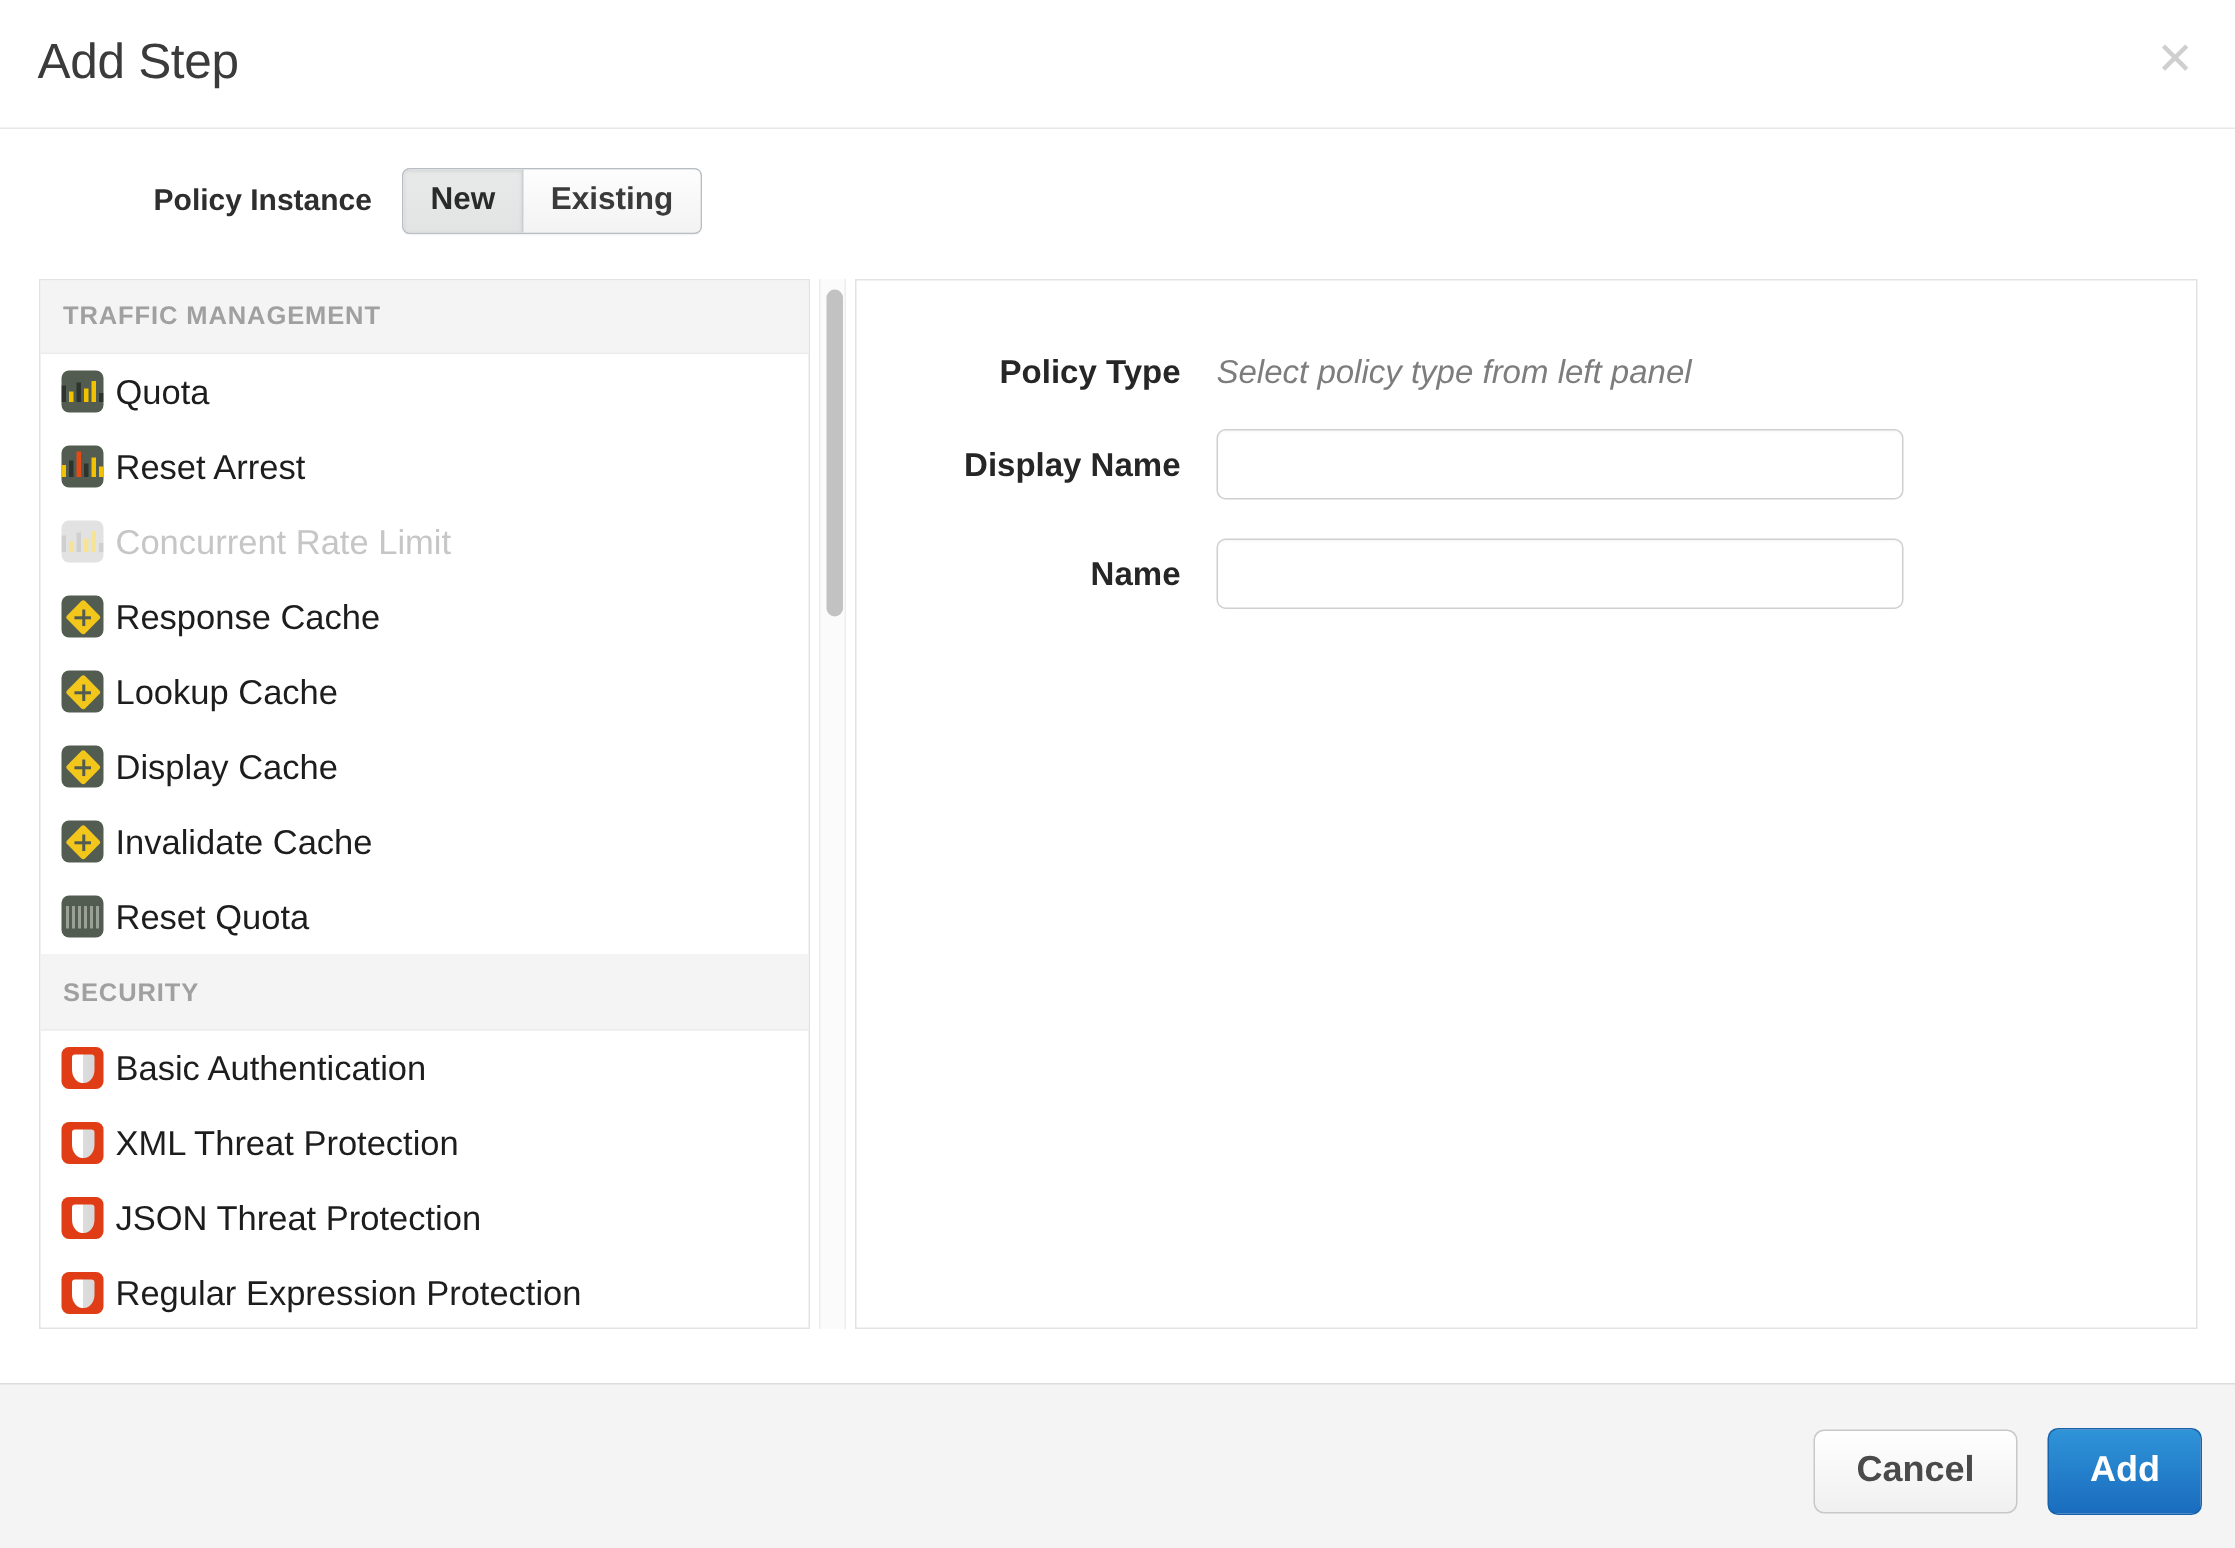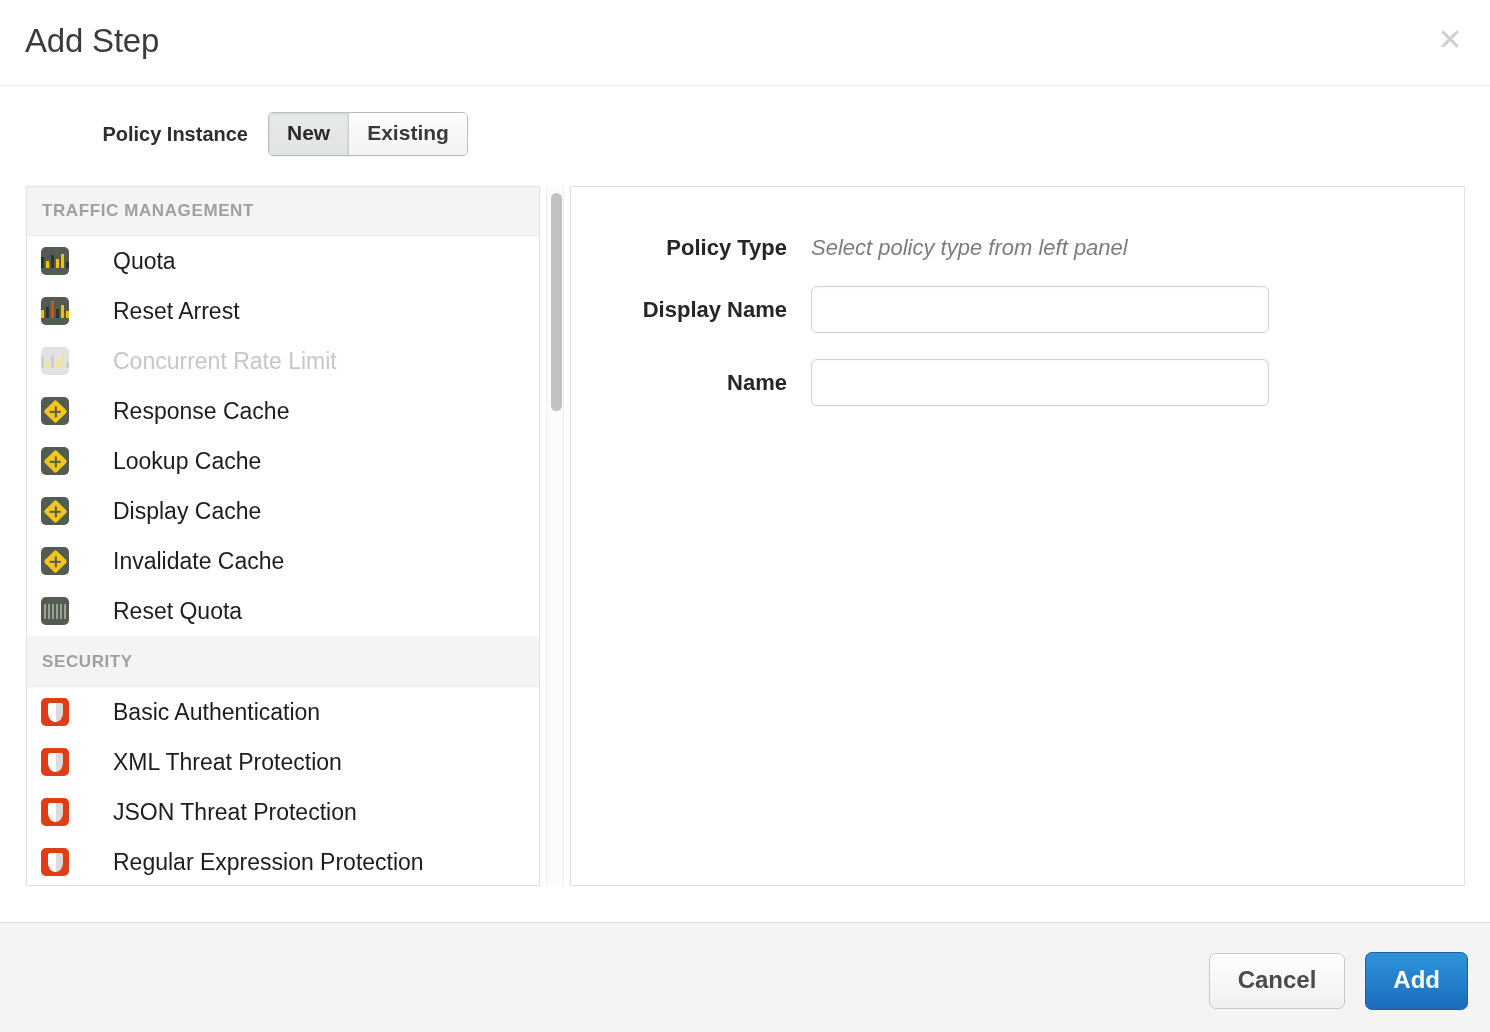--- a/index.html
+++ b/index.html
@@ -160,21 +160,20 @@
     cursor: pointer;
     font-size: 23px;
     color: #1d1d1d;
   }
   .list-item.disabled {
     color: #c6c6c6;
     cursor: default;
   }
   .list-item .label {
     white-space: nowrap;
-    margin-left: 36px;
   }
 
   
   .pi-icon {
     width: 28px;
     height: 28px;
     border-radius: 5px;
     margin-right: 8px;
     flex: 0 0 28px;
     position: relative;

